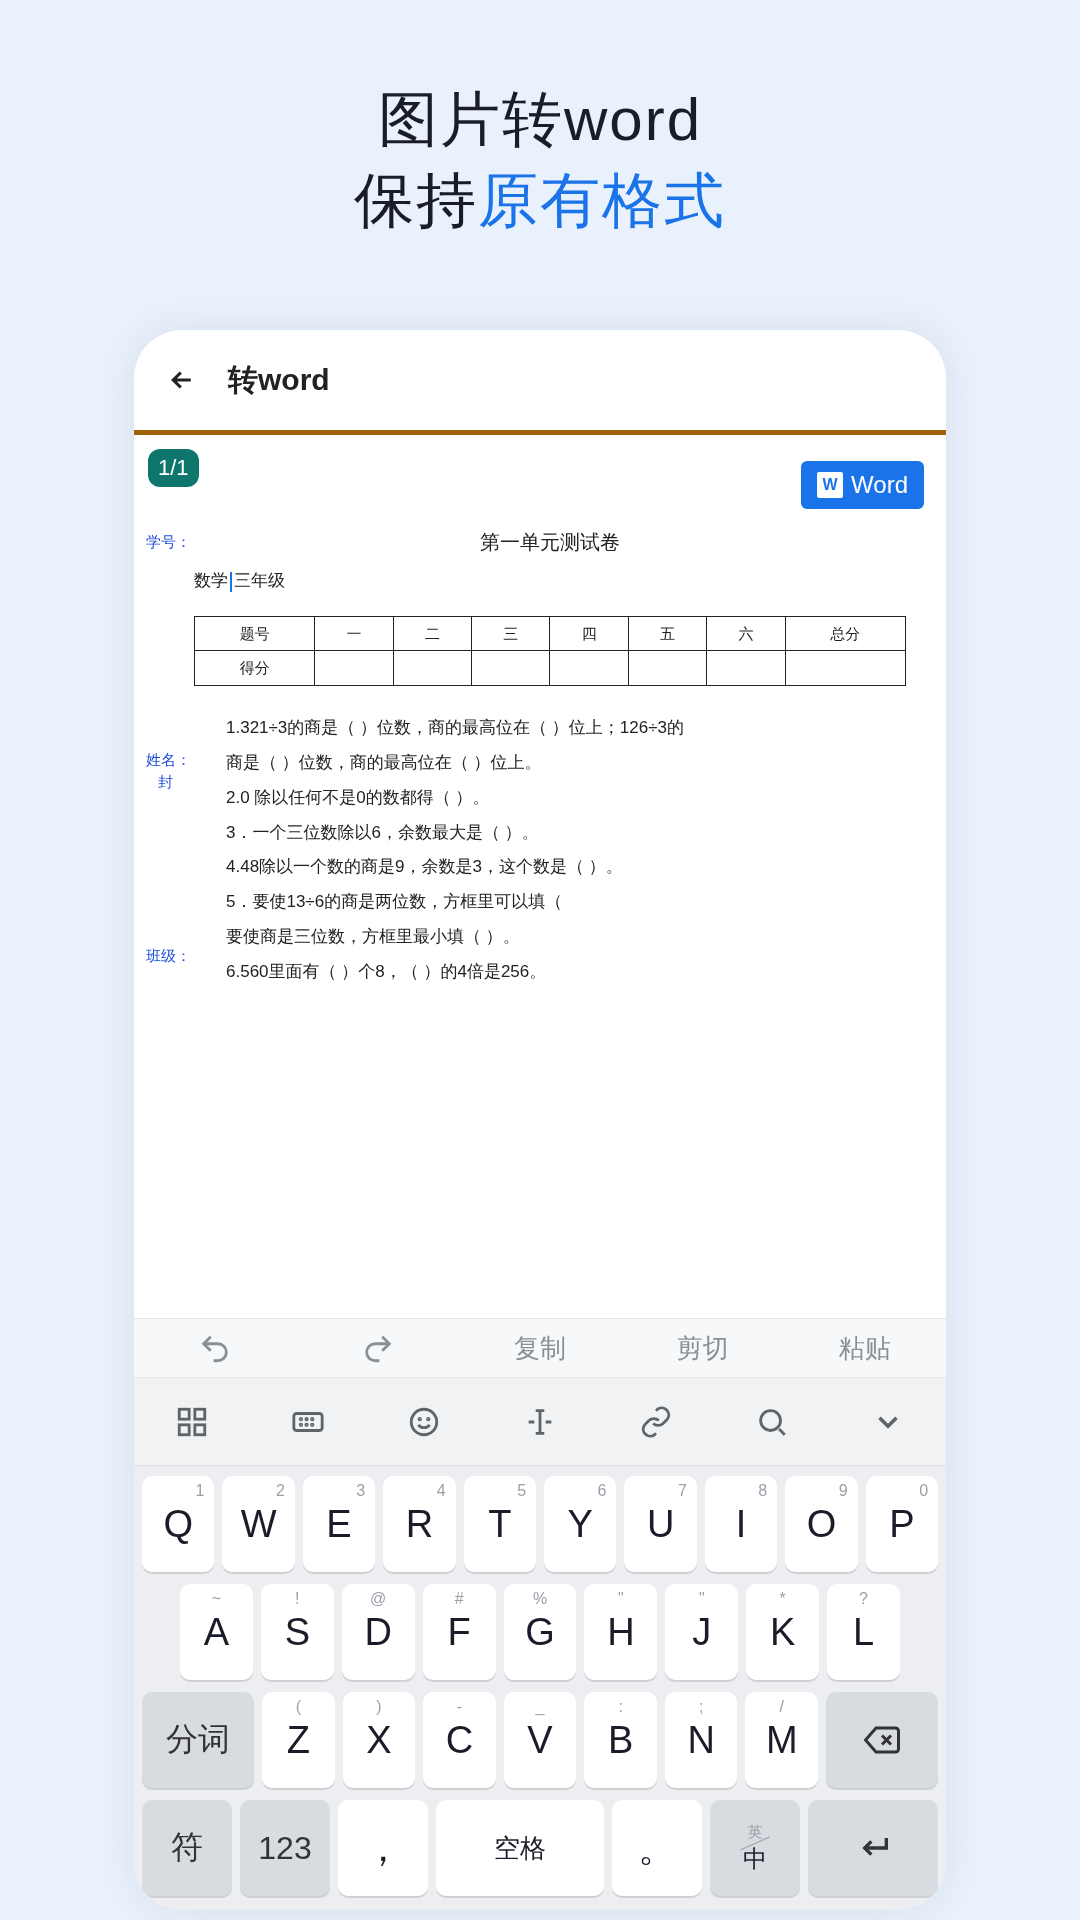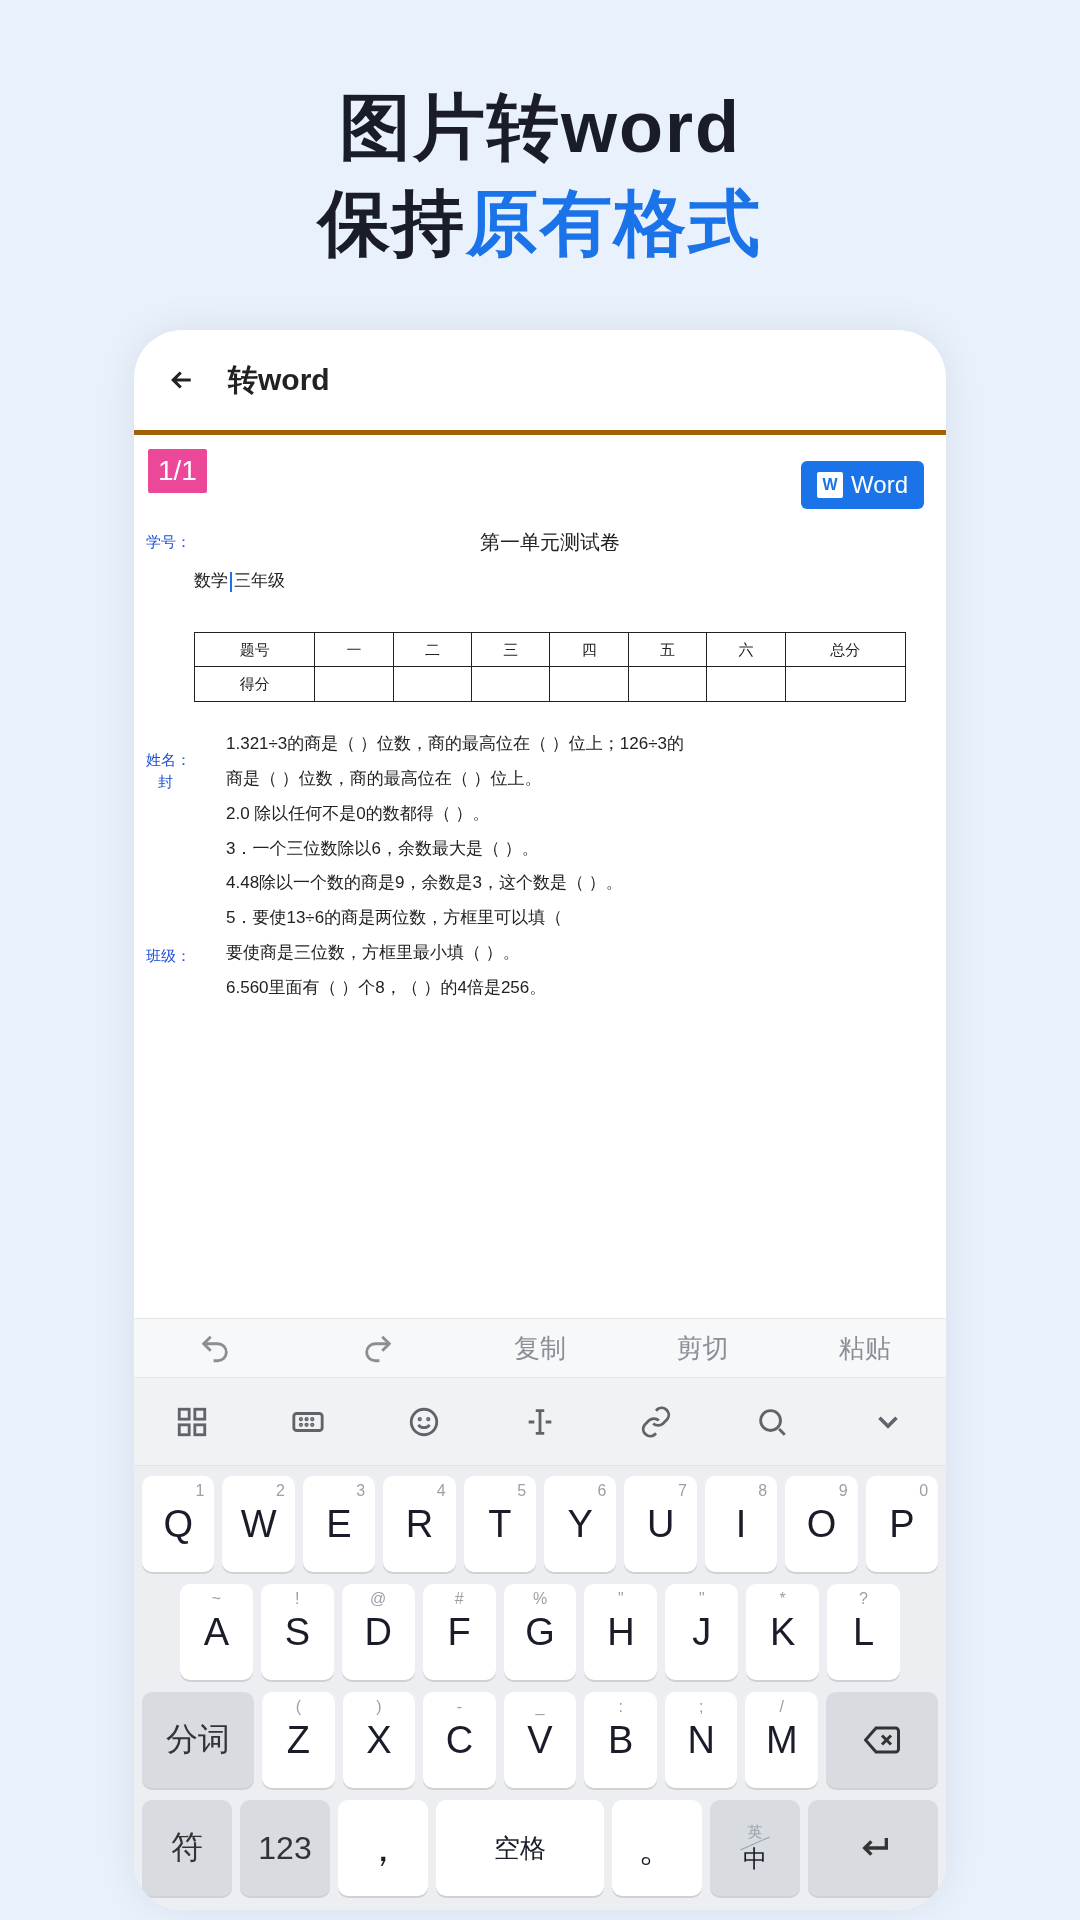--- a/index.html
+++ b/index.html
@@ -1,32 +1,32 @@
 <!DOCTYPE html>
 <html><head>
 <meta charset="utf-8">
 <style>
 *{margin:0;padding:0;box-sizing:border-box;font-family:-apple-system,"PingFang SC","Microsoft YaHei",sans-serif}
 body{width:1080px;height:1920px;background:#e8f1fc;position:relative;overflow:hidden}
 .hero{text-align:center;padding-top:80px}
-.hero-line{font-size:72px;font-weight:700;letter-spacing:2px}
+.hero-line{font-size:60px;font-weight:400;letter-spacing:2px}
 .hero-line .dark{color:#1a1d29}
 .hero-line .blue{color:#1a73e8}
 .phone{position:absolute;left:134px;top:330px;width:812px;height:1580px;background:#fff;border-radius:48px;box-shadow:0 0 40px rgba(0,0,0,.08);overflow:hidden;display:flex;flex-direction:column}
 .appbar{display:flex;align-items:center;padding:28px 26px;border-bottom:5px solid #a16207}
 .back{width:44px;height:44px;display:flex;align-items:center;justify-content:center;font-size:34px;color:#222;cursor:pointer}
 .appbar-title{font-size:30px;font-weight:700;color:#222;margin-left:24px}
 .doc{flex:1;overflow:hidden;position:relative;background:#fff}
-.page-badge{position:absolute;left:14px;top:14px;background:#ec4899;color:#fff;font-size:28px;padding:6px 10px;border-radius:2px}
+.page-badge{position:absolute;left:14px;top:14px;background:#0f766e;color:#fff;font-size:22px;padding:6px 10px;border-radius:12px}
 .word-btn{position:absolute;right:22px;top:26px;background:#1a73e8;color:#fff;display:flex;align-items:center;gap:8px;padding:10px 16px;border-radius:6px;font-size:24px;cursor:pointer}
 .word-btn .w-ico{width:26px;height:26px;background:#fff;color:#1a73e8;font-size:16px;font-weight:700;display:flex;align-items:center;justify-content:center;border-radius:2px}
 .sheet{position:absolute;left:60px;right:40px;top:90px;bottom:0;font-size:17px;color:#222;line-height:1.7}
 .side-label{position:absolute;left:-48px;font-size:15px;color:#1d4ed8}
 .doc-title{text-align:center;font-size:20px;font-weight:500;margin-bottom:8px}
-.subject{font-size:17px;margin-bottom:36px}
+.subject{font-size:17px;margin-bottom:20px}
 .cursor{display:inline-block;width:2px;height:20px;background:#1a73e8;vertical-align:middle;margin:0 2px}
 .score-tbl{width:100%;border-collapse:collapse;margin-bottom:28px;font-size:15px}
 .score-tbl td{border:1px solid #222;padding:4px 6px;text-align:center;height:26px}
 .sec{margin-top:14px}
 .sec-h{font-size:18px}
 .q{margin-left:32px;margin-top:6px;font-size:17px}
 .right-paren{position:absolute;right:-20px;font-size:17px}
 
 .edit-toolbar{display:flex;border-top:1px solid #e6e6e6;border-bottom:1px solid #e6e6e6;background:#f7f8fa;height:60px}
 .edit-toolbar>div{flex:1;display:flex;align-items:center;justify-content:center;font-size:26px;color:#8a8f96;cursor:pointer}

